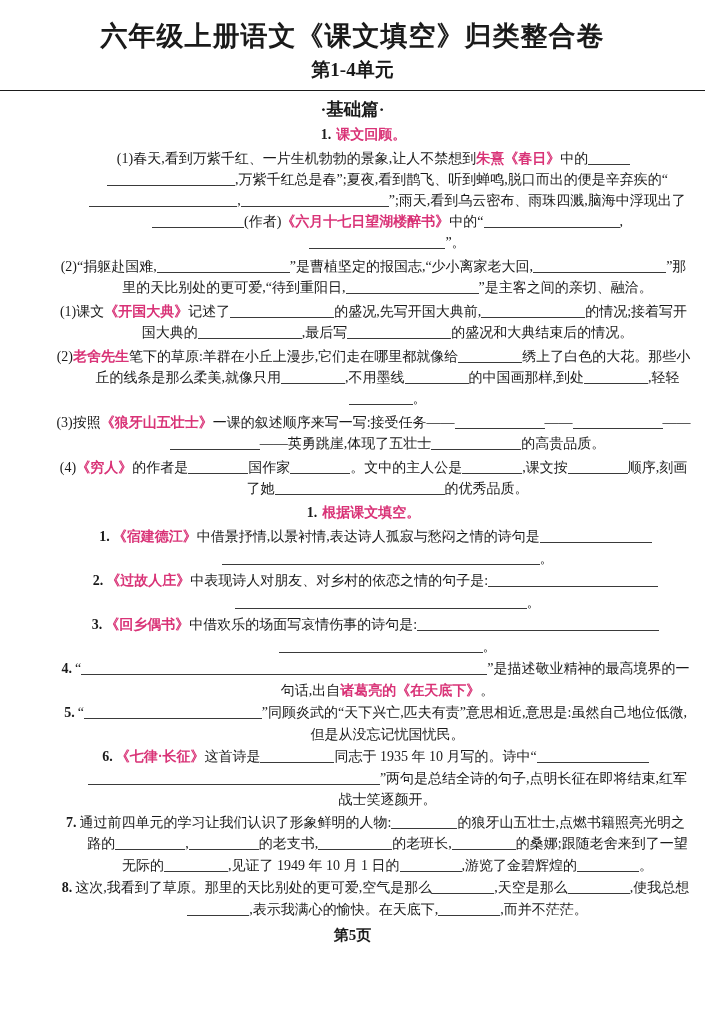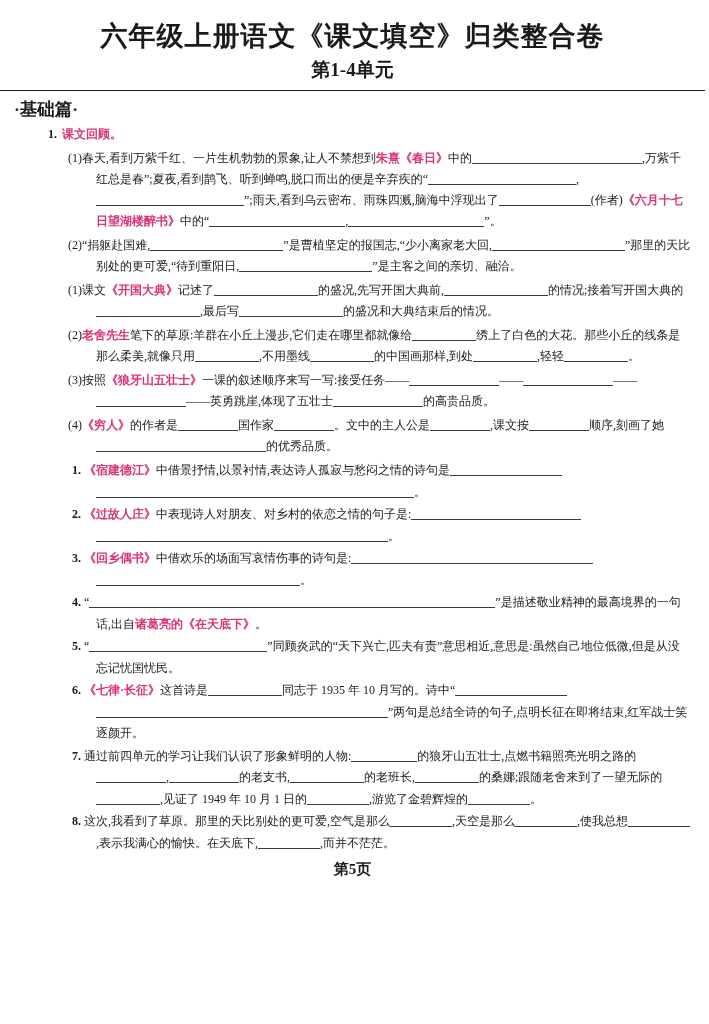--- a/index.html
+++ b/index.html
@@ -16,25 +16,25 @@
   .doc-title {
     text-align:center; font-size:27px; font-weight:700;
     letter-spacing:1px; margin:6px 0 6px 0; line-height:32px;
   }
   .doc-subtitle {
     text-align:center; font-size:19px; font-weight:700; margin:0 0 8px 0; line-height:24px;
   }
   .rule { border:none; border-top:1.6px solid #1b1b1b; margin:7px -14px 7px -14px; }
 
   .section-heading {
-    font-size:17.5px; font-weight:700; line-height:23px; margin:1px 0 3px 0;
+    text-align:center; font-size:17.5px; font-weight:700; line-height:23px; margin:1px 0 3px 0;
   }
   .sec-adv .section-heading { margin-top:8px; }
 
-  .block { margin-left:34px; font-size:12px; }
+  .block { margin-left:22px; font-size:14px;text-align:center; }
   .block-head { font-weight:700; line-height:21px; margin:2px 0 3px 0; }
   .qnum { color:var(--ink); margin-right:5px; }
   .qlabel { color:var(--accent); }
 
   .item { margin-left:20px; padding-left:28px; text-indent:-28px; line-height:21px; margin-bottom:3px; }
   .sec-adv .item { margin-left:24px; padding-left:24px; text-indent:-24px; line-height:21.5px; margin-bottom:1px; }
 
   .seg { white-space:pre-wrap; }
   .seg.accent { color:var(--accent); font-weight:700; }
   .seg.bold { font-weight:700; margin-right:3px; }
@@ -67,20 +67,21 @@
         </div>
         <div class="block">
           <div class="item"><span class="seg">(1)</span><span class="seg">课文</span><span class="seg accent">《开国大典》</span><span class="seg">记述了</span><span class="blank" style="width: 104px;"></span><span class="seg">的盛况,先写开国大典前,</span><span class="blank" style="width: 104px;"></span><span class="seg">的情况;接着写开国大典的</span><span class="blank" style="width: 104px;"></span><span class="seg">,最后写</span><span class="blank" style="width: 104px;"></span><span class="seg">的盛况和大典结束后的情况。</span></div>
           <div class="item"><span class="seg">(2)</span><span class="seg accent">老舍先生</span><span class="seg">笔下的草原:羊群在小丘上漫步,它们走在哪里都就像给</span><span class="blank" style="width: 64px;"></span><span class="seg">绣上了白色的大花。那些小丘的线条是那么柔美,就像只用</span><span class="blank" style="width: 64px;"></span><span class="seg">,不用墨线</span><span class="blank" style="width: 64px;"></span><span class="seg">的中国画那样,到处</span><span class="blank" style="width: 64px;"></span><span class="seg">,轻轻</span><span class="blank" style="width: 64px;"></span><span class="seg">。</span></div>
           <div class="item"><span class="seg">(3)</span><span class="seg">按照</span><span class="seg accent">《狼牙山五壮士》</span><span class="seg">一课的叙述顺序来写一写:接受任务——</span><span class="blank" style="width: 90px;"></span><span class="seg">——</span><span class="blank" style="width: 90px;"></span><span class="seg">——</span><span class="blank" style="width: 90px;"></span><span class="seg">——英勇跳崖,体现了五壮士</span><span class="blank" style="width: 90px;"></span><span class="seg">的高贵品质。</span></div>
           <div class="item"><span class="seg">(4)</span><span class="seg accent">《穷人》</span><span class="seg">的作者是</span><span class="blank" style="width: 60px;"></span><span class="seg">国作家</span><span class="blank" style="width: 60px;"></span><span class="seg">。文中的主人公是</span><span class="blank" style="width: 60px;"></span><span class="seg">,课文按</span><span class="blank" style="width: 60px;"></span><span class="seg">顺序,刻画了她</span><span class="blank" style="width: 170px;"></span><span class="seg">的优秀品质。</span></div>
         </div>
       </section>
       <section class="section sec-adv">
         <div class="block">
+          <div class="block-head"><span class="qnum">1.</span><span class="qlabel">根据课文填空。</span></div>
           <div class="item"><span class="seg bold">1.</span><span class="seg accent">《宿建德江》</span><span class="seg">中借景抒情,以景衬情,表达诗人孤寂与愁闷之情的诗句是</span><span class="blank" style="width: 112px;"></span><span class="blank" style="width: 318px;"></span><span class="seg">。</span></div>
           <div class="item"><span class="seg bold">2.</span><span class="seg accent">《过故人庄》</span><span class="seg">中表现诗人对朋友、对乡村的依恋之情的句子是:</span><span class="blank" style="width: 170px;"></span><span class="blank" style="width: 292px;"></span><span class="seg">。</span></div>
           <div class="item"><span class="seg bold">3.</span><span class="seg accent">《回乡偶书》</span><span class="seg">中借欢乐的场面写哀情伤事的诗句是:</span><span class="blank" style="width: 242px;"></span><span class="blank" style="width: 204px;"></span><span class="seg">。</span></div>
           <div class="item"><span class="seg bold">4.</span><span class="seg">“</span><span class="blank" style="width: 406px;"></span><span class="seg">”是描述敬业精神的最高境界的一句话,出自</span><span class="seg accent">诸葛亮的《在天底下》</span><span class="seg">。</span></div>
           <div class="item"><span class="seg bold">5.</span><span class="seg">“</span><span class="blank" style="width: 178px;"></span><span class="seg">”同顾炎武的“天下兴亡,匹夫有责”意思相近,意思是:虽然自己地位低微,但是从没忘记忧国忧民。</span></div>
           <div class="item"><span class="seg bold">6.</span><span class="seg accent">《七律·长征》</span><span class="seg">这首诗是</span><span class="blank" style="width: 74px;"></span><span class="seg">同志于 1935 年 10 月写的。诗中“</span><span class="blank" style="width: 112px;"></span><span class="blank" style="width: 292px;"></span><span class="seg">”两句是总结全诗的句子,点明长征在即将结束,红军战士笑逐颜开。</span></div>
           <div class="item"><span class="seg bold">7.</span><span class="seg">通过前四单元的学习让我们认识了形象鲜明的人物:</span><span class="blank" style="width: 66px;"></span><span class="seg">的狼牙山五壮士,点燃书籍照亮光明之路的</span><span class="blank" style="width: 70px;"></span><span class="seg">,</span><span class="blank" style="width: 70px;"></span><span class="seg">的老支书,</span><span class="blank" style="width: 74px;"></span><span class="seg">的老班长,</span><span class="blank" style="width: 64px;"></span><span class="seg">的桑娜;跟随老舍来到了一望无际的</span><span class="blank" style="width: 64px;"></span><span class="seg">,见证了 1949 年 10 月 1 日的</span><span class="blank" style="width: 62px;"></span><span class="seg">,游览了金碧辉煌的</span><span class="blank" style="width: 62px;"></span><span class="seg">。</span></div>
           <div class="item"><span class="seg bold">8.</span><span class="seg">这次,我看到了草原。那里的天比别处的更可爱,空气是那么</span><span class="blank" style="width: 62px;"></span><span class="seg">,天空是那么</span><span class="blank" style="width: 62px;"></span><span class="seg">,使我总想</span><span class="blank" style="width: 62px;"></span><span class="seg">,表示我满心的愉快。在天底下,</span><span class="blank" style="width: 62px;"></span><span class="seg">,而并不茫茫。</span></div>
         </div>
       </section>

